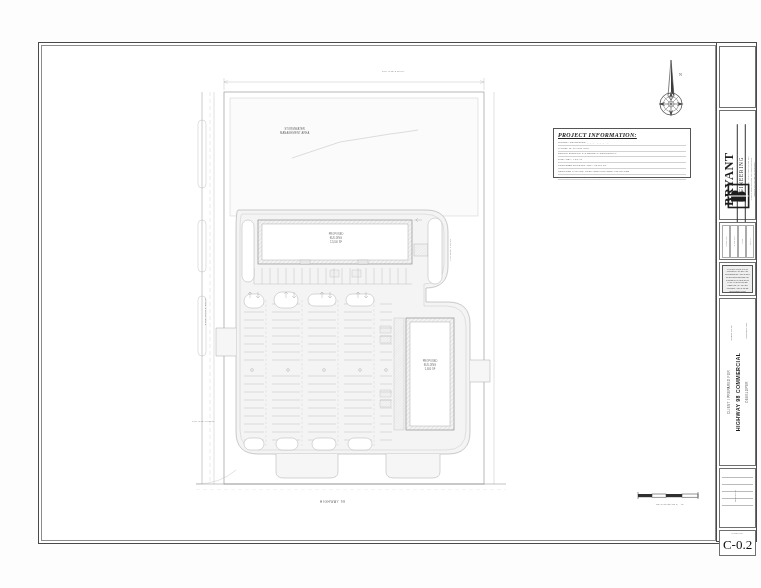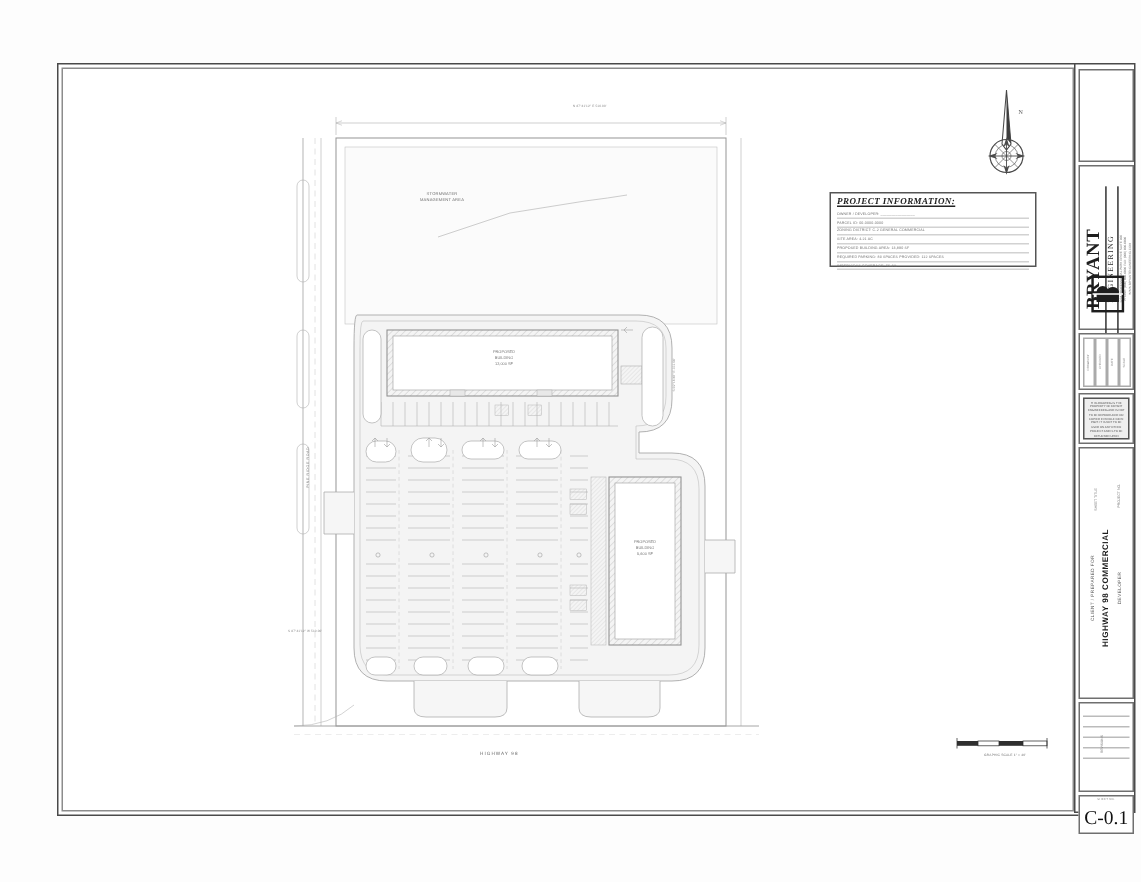--- a/index.html
+++ b/index.html
@@ -490,17 +490,17 @@
         <div class="revline"></div>
         <div class="revline"></div>
         <div class="revline"></div>
         <div class="revline"></div>
       </div>
       <div class="rev-rot">REVISIONS</div>
     </div>
 
     <div class="tb-cell" id="tb-sheet">
       <div class="sheet-lbl">SHEET NO.</div>
-      <div class="sheet-num">C-0.1</div>
+      <div class="sheet-num">C-0.2</div>
     </div>
 
   </div>
 </div>
 
 </body></html>

